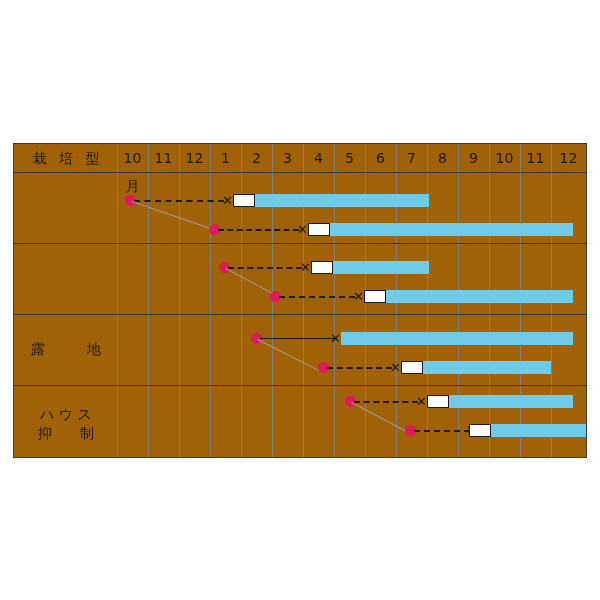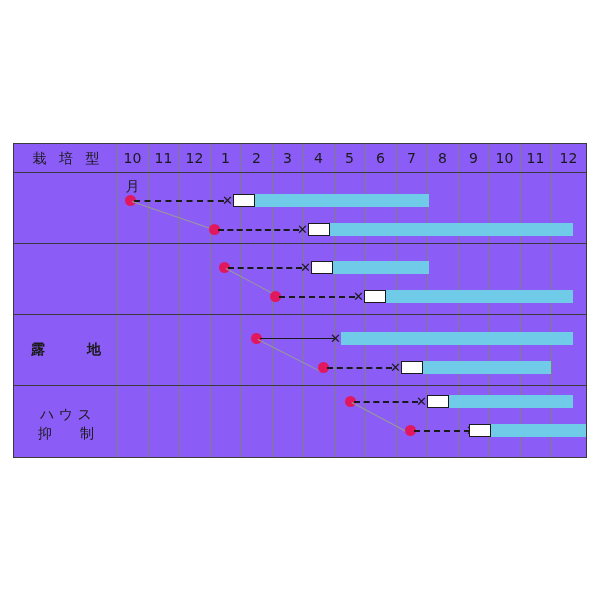--- a/index.html
+++ b/index.html
@@ -18,21 +18,21 @@
   }
   
   #chart {
     position: absolute;
     left: 13px;
     top: 143px;
     width: 574px;
     height: 315px;
     border: 1px solid #3a3a3a;
     box-sizing: border-box;
-    background: #8b5cf6;
+    background: #a16207;
   }
   
   .grid-line-v {
     position: absolute;
     top: 0;
     bottom: 0;
     width: 1px;
     background: #7f7f7f;
   }
   .grid-line-h {
@@ -209,21 +209,21 @@
     <div class="whitebox" style="left:297px;top:117px;width:22px;"></div>
     <div class="bar" style="left:319px;top:117px;width:96px;"></div>
     <div class="diag" style="left:212px;top:124px;width:55px;transform:rotate(28deg);"></div>
 
     <div class="dot" style="left:256px;top:147px;"></div>
     <div class="dashline" style="left:265px;top:152px;width:76px;"></div>
     <div class="xmark" style="left:339px;top:147px;">✕</div>
     <div class="whitebox" style="left:350px;top:146px;width:22px;"></div>
     <div class="bar" style="left:372px;top:146px;width:187px;"></div>
 
-    <div class="row-label" style="top:170px;height:71px;font-weight:bold;">
+    <div class="row-label" style="top:170px;height:71px;">
       <span class="ln">露　　　地</span>
     </div>
 
     <div class="dot" style="left:237px;top:189px;"></div>
     <div class="solidline" style="left:246px;top:194px;width:74px;"></div>
     <div class="xmark" style="left:316px;top:189px;">✕</div>
     <div class="whitebox" style="left:327px;top:188px;width:0px;"></div>
     <div class="bar" style="left:327px;top:188px;width:232px;"></div>
     <div class="diag" style="left:244px;top:195px;width:71px;transform:rotate(27deg);"></div>
 

